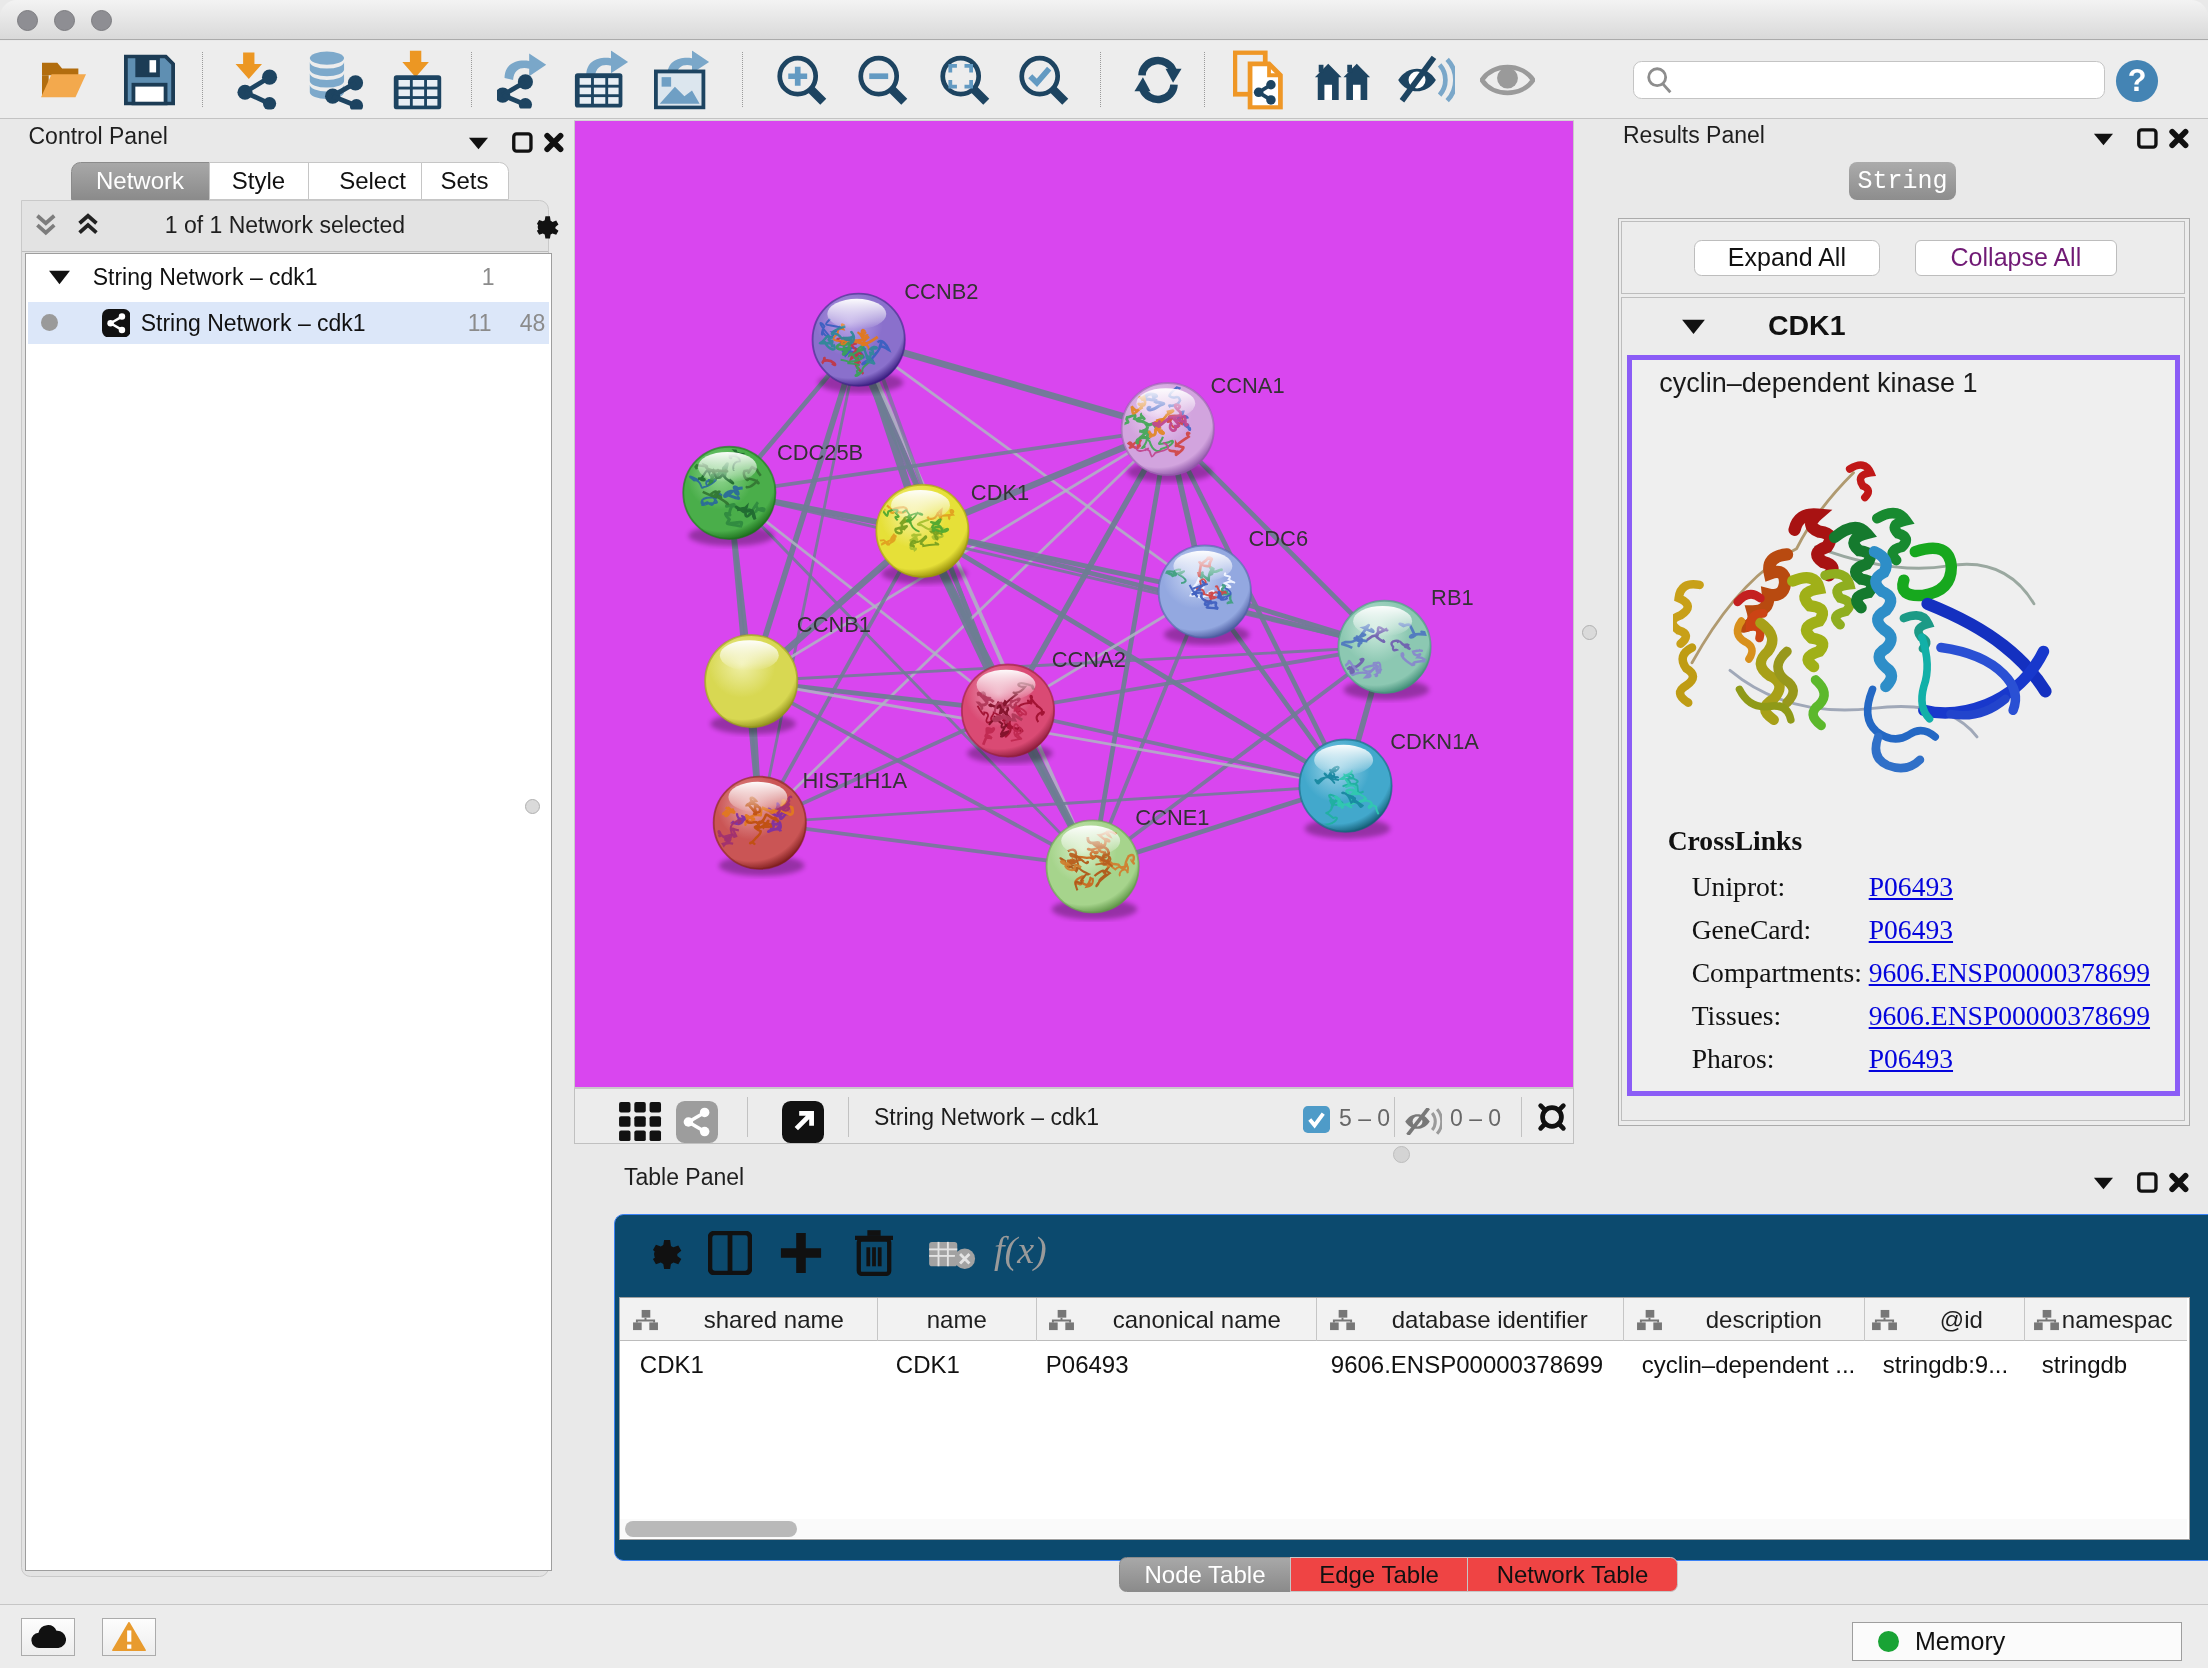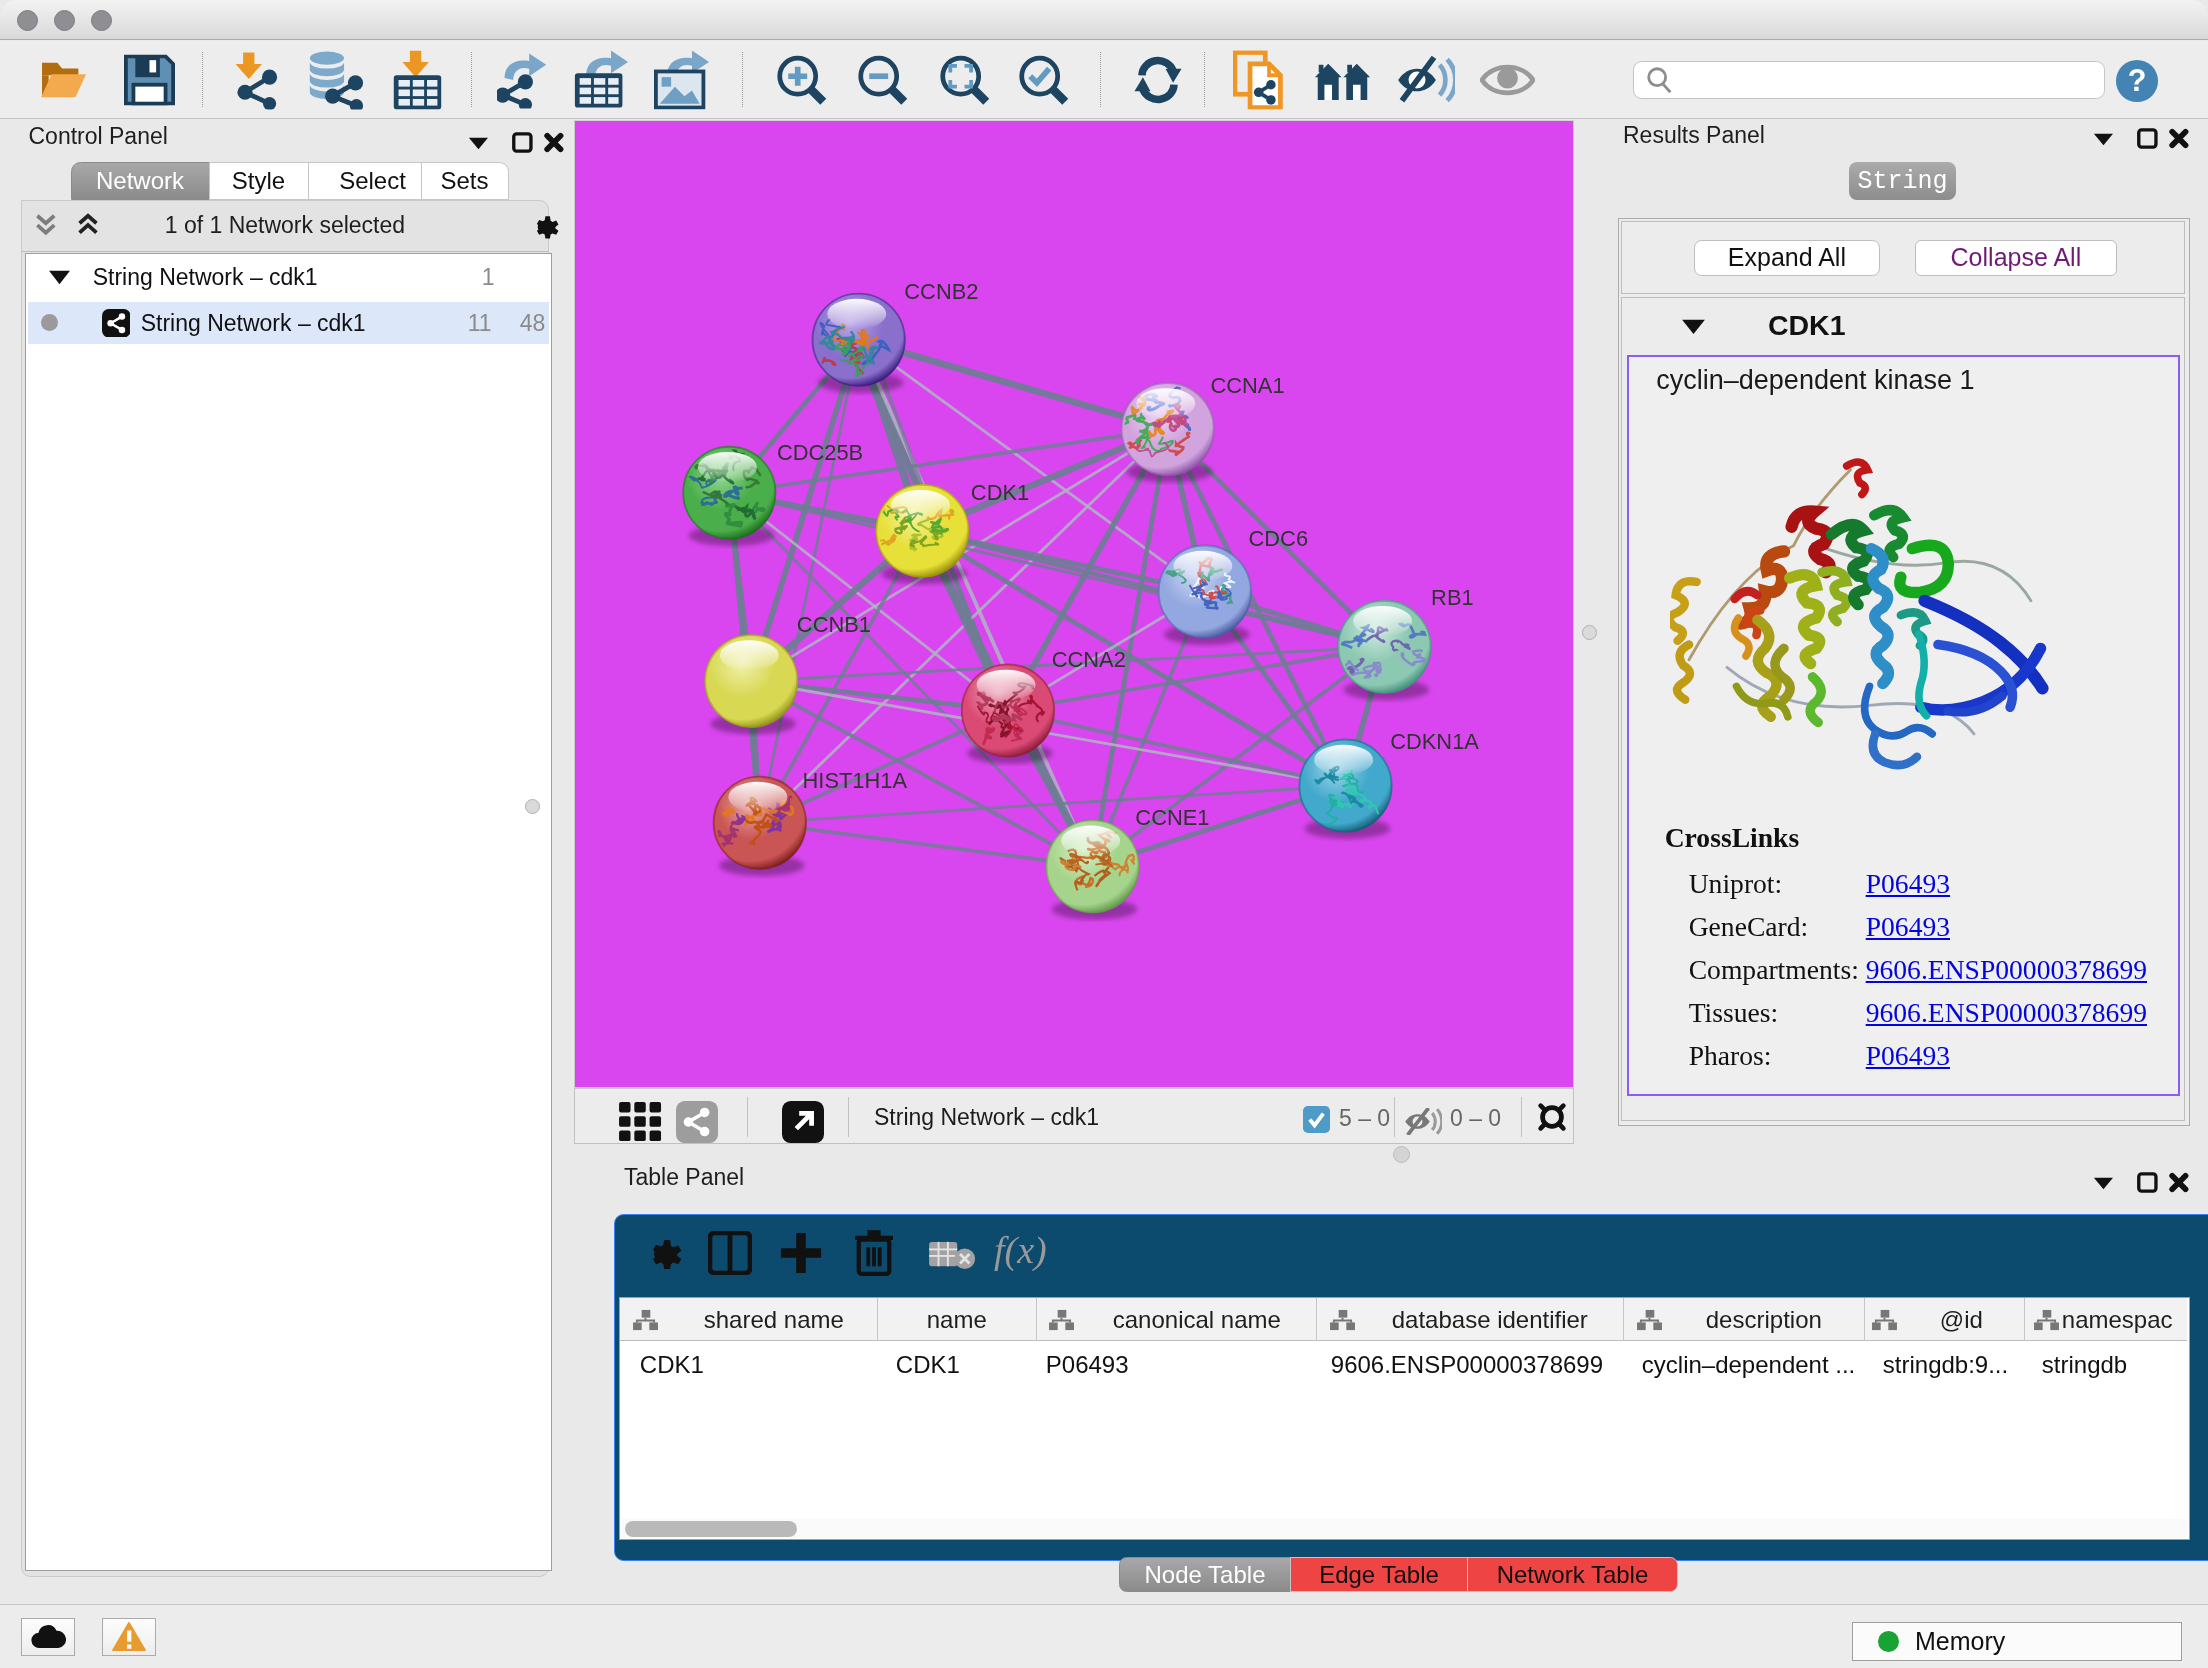--- a/index.html
+++ b/index.html
@@ -738,21 +738,21 @@
   <div class="abs" style="left:1618px; top:218px; width:572px; height:908px; background:#ececec; border:1.9px solid #ababab;">
     <div class="abs" style="left:1.9px; top:1.9px; width:564px; height:73px; border:1px solid #bdbdbd;">
       <div class="abs" style="left:72px; top:18px; width:186px; height:36px; background:#fff; border:1px solid #bdbdbd; border-radius:7.6px; font-size:25px; display:flex; align-items:center; justify-content:center; color:#111;">Expand All</div>
       <div class="abs" style="left:293px; top:18px; width:202px; height:36px; background:#fff; border:1px solid #bdbdbd; border-radius:6px; font-size:25px; display:flex; align-items:center; justify-content:center; color:#701a75;">Collapse All</div>
     </div>
     <div class="abs" style="left:1.9px; top:78px; width:564px; height:824px; border:1px solid #bdbdbd;">
       <svg class="abs" style="left:59px; top:19px;" width="25" height="19" viewBox="0 0 26 20">
         <polygon points="1,3 25,3 13,18" fill="#111"></polygon>
       </svg>
       <div class="abs" style="left:146px; top:11.4px; font-size:28.5px; font-weight:bold; color:#111;">CDK1</div>
-      <div class="abs" style="left:4.8px; top:57px; width:553px; height:741px; background:#efefef; border:2px solid #8b5cf6;padding-left:25px;">
+      <div class="abs" style="left:4.8px; top:57px; width:553px; height:741px; background:#efefef; border:5px solid #8b5cf6;padding-left:25px;">
         <div class="abs" style="left:27.6px; top:7.6px; font-size:27px; color:#1a1a1a;">cyclin–dependent kinase 1</div>
         <svg class="abs" style="left:41px; top:101px;" width="380" height="319" viewBox="0 0 400 335">
           <g fill="none" stroke-linecap="round">
 
             <path d="M190 12 q-40 40 -60 80 q-60 30 -110 120" stroke="#b09a70" stroke-width="3"></path>
             <path d="M150 90 q80 30 140 20 q60 -10 90 40" stroke="#9aa8a0" stroke-width="3"></path>
             <path d="M60 220 q60 50 150 40 q80 -10 110 30" stroke="#a0a8b8" stroke-width="3"></path>
 
             <path d="M186 8 q16 -10 22 4 q-16 2 -8 14 q10 4 2 12" stroke="#c01818" stroke-width="8"></path>
 

